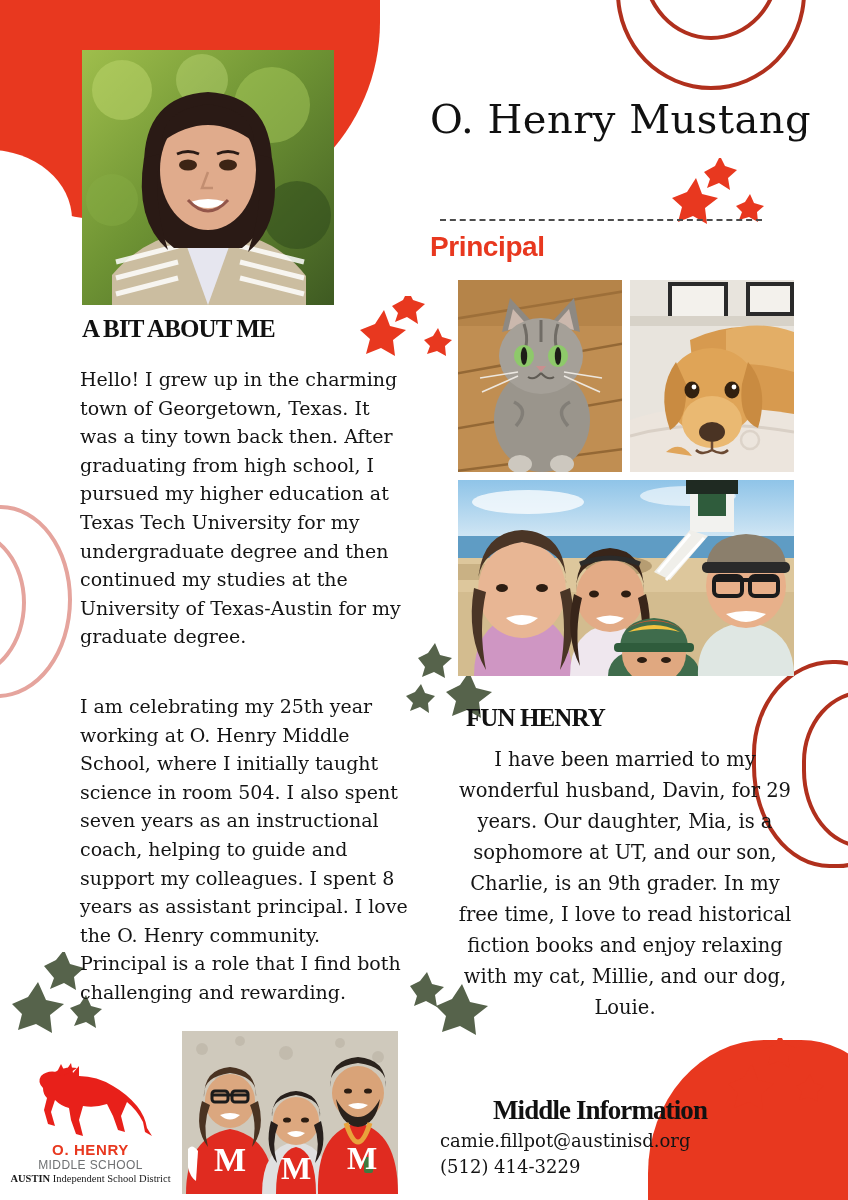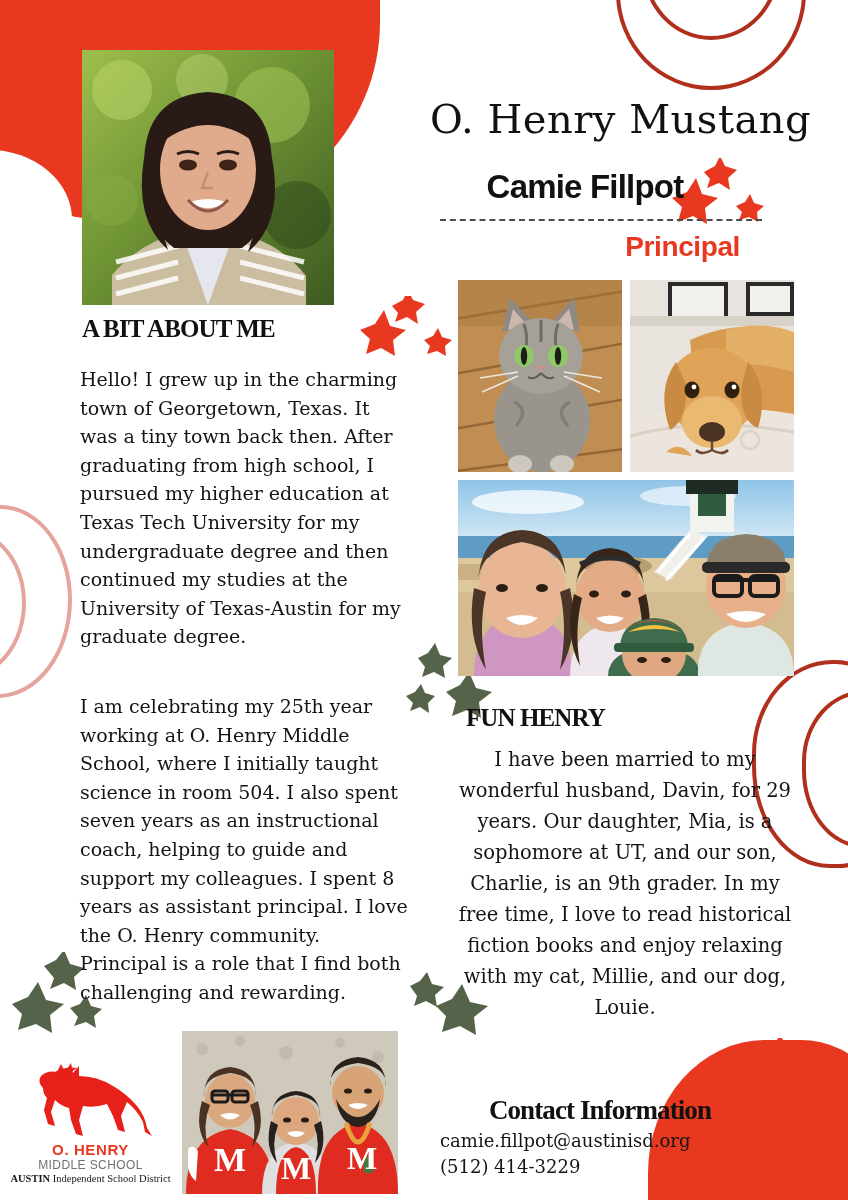--- a/index.html
+++ b/index.html
@@ -116,21 +116,21 @@
   .divider {
     position: absolute;
     left: 440px; top: 219px;
     width: 322px;
     border-top: 2px dashed #4c4c4c;
   }
   .role-line {
     position: absolute;
     left: 430px; top: 231px;
     width: 310px;
-    text-align: right;
+    text-align: left;
     font-family: "Liberation Sans", sans-serif;
     font-weight: bold;
     font-size: 28px;
     letter-spacing: -0.4px;
     color: #e8381f;
   }
 
   .section-head {
     position: absolute;
     font-family: Liberation Serif, serif;
@@ -494,32 +494,31 @@
       <ellipse cx="166" cy="60" rx="4" ry="2.6" fill="#2c1d12"></ellipse>
       <ellipse cx="186" cy="60" rx="4" ry="2.6" fill="#2c1d12"></ellipse>
       <path d="M166 74 Q176 82 186 74 Q176 70 166 74 Z" fill="#ffffff"></path>
       <path d="M164 92 Q176 130 188 92" stroke="#e8a33c" stroke-width="5" fill="none"></path>
       <rect x="182" y="126" width="9" height="16" rx="2" fill="#3f7a3f"></rect>
       <text x="180" y="138" font-family="Liberation Serif, serif" font-size="32" font-weight="bold" fill="#ffffff" text-anchor="middle">M</text>
     </svg>
   </div>
 
   <div class="school-title">O. Henry Mustang</div>
-  <div class="name-line">Camie Fillpot</div>
   <div class="divider"></div>
   <div class="role-line">Principal</div>
 
   <div class="section-head head-about">A BIT ABOUT ME</div>
   <div class="body-text about-p1">Hello! I grew up in the charming town of Georgetown, Texas. It was a tiny town back then. After graduating from high school, I pursued my higher education at Texas Tech University for my undergraduate degree and then continued my studies at the University of Texas-Austin for my graduate degree.</div>
   <div class="body-text about-p2">I am celebrating my 25th year working at O. Henry Middle School, where I initially taught science in room 504. I also spent seven years as an instructional coach, helping to guide and support my colleagues. I spent 8 years as assistant principal. I love the O. Henry community. Principal is a role that I find both challenging and rewarding.</div>
 
   <div class="section-head head-fun">FUN HENRY</div>
   <div class="body-text fun-p">I have been married to my wonderful husband, Davin, for 29 years. Our daughter, Mia, is a sophomore at UT, and our son, Charlie, is an 9th grader. In my free time, I love to read historical fiction books and enjoy relaxing with my cat, Millie, and our dog, Louie.</div>
 
-  <div class="section-head head-contact">Contact Information</div>
+  <div class="section-head head-contact">Middle Information</div>
   <div class="contact-lines">
     <div>camie.fillpot@austinisd.org</div>
     <div>(512) 414-3229</div>
   </div>
 
   <div class="logo">
     <svg class="logo-horse" viewBox="0 0 140 82" aria-hidden="true">
       <path d="M22 30 Q16 24 20 18 Q26 12 36 14 L40 6 L44 14 L50 5 L52 15 L58 8 L58 18
                Q76 18 92 28 Q106 36 116 48 Q124 58 126 70 L131 78 L124 74 L122 64
                Q116 52 106 44 L100 58 L104 74 L97 72 L92 58 L86 46

